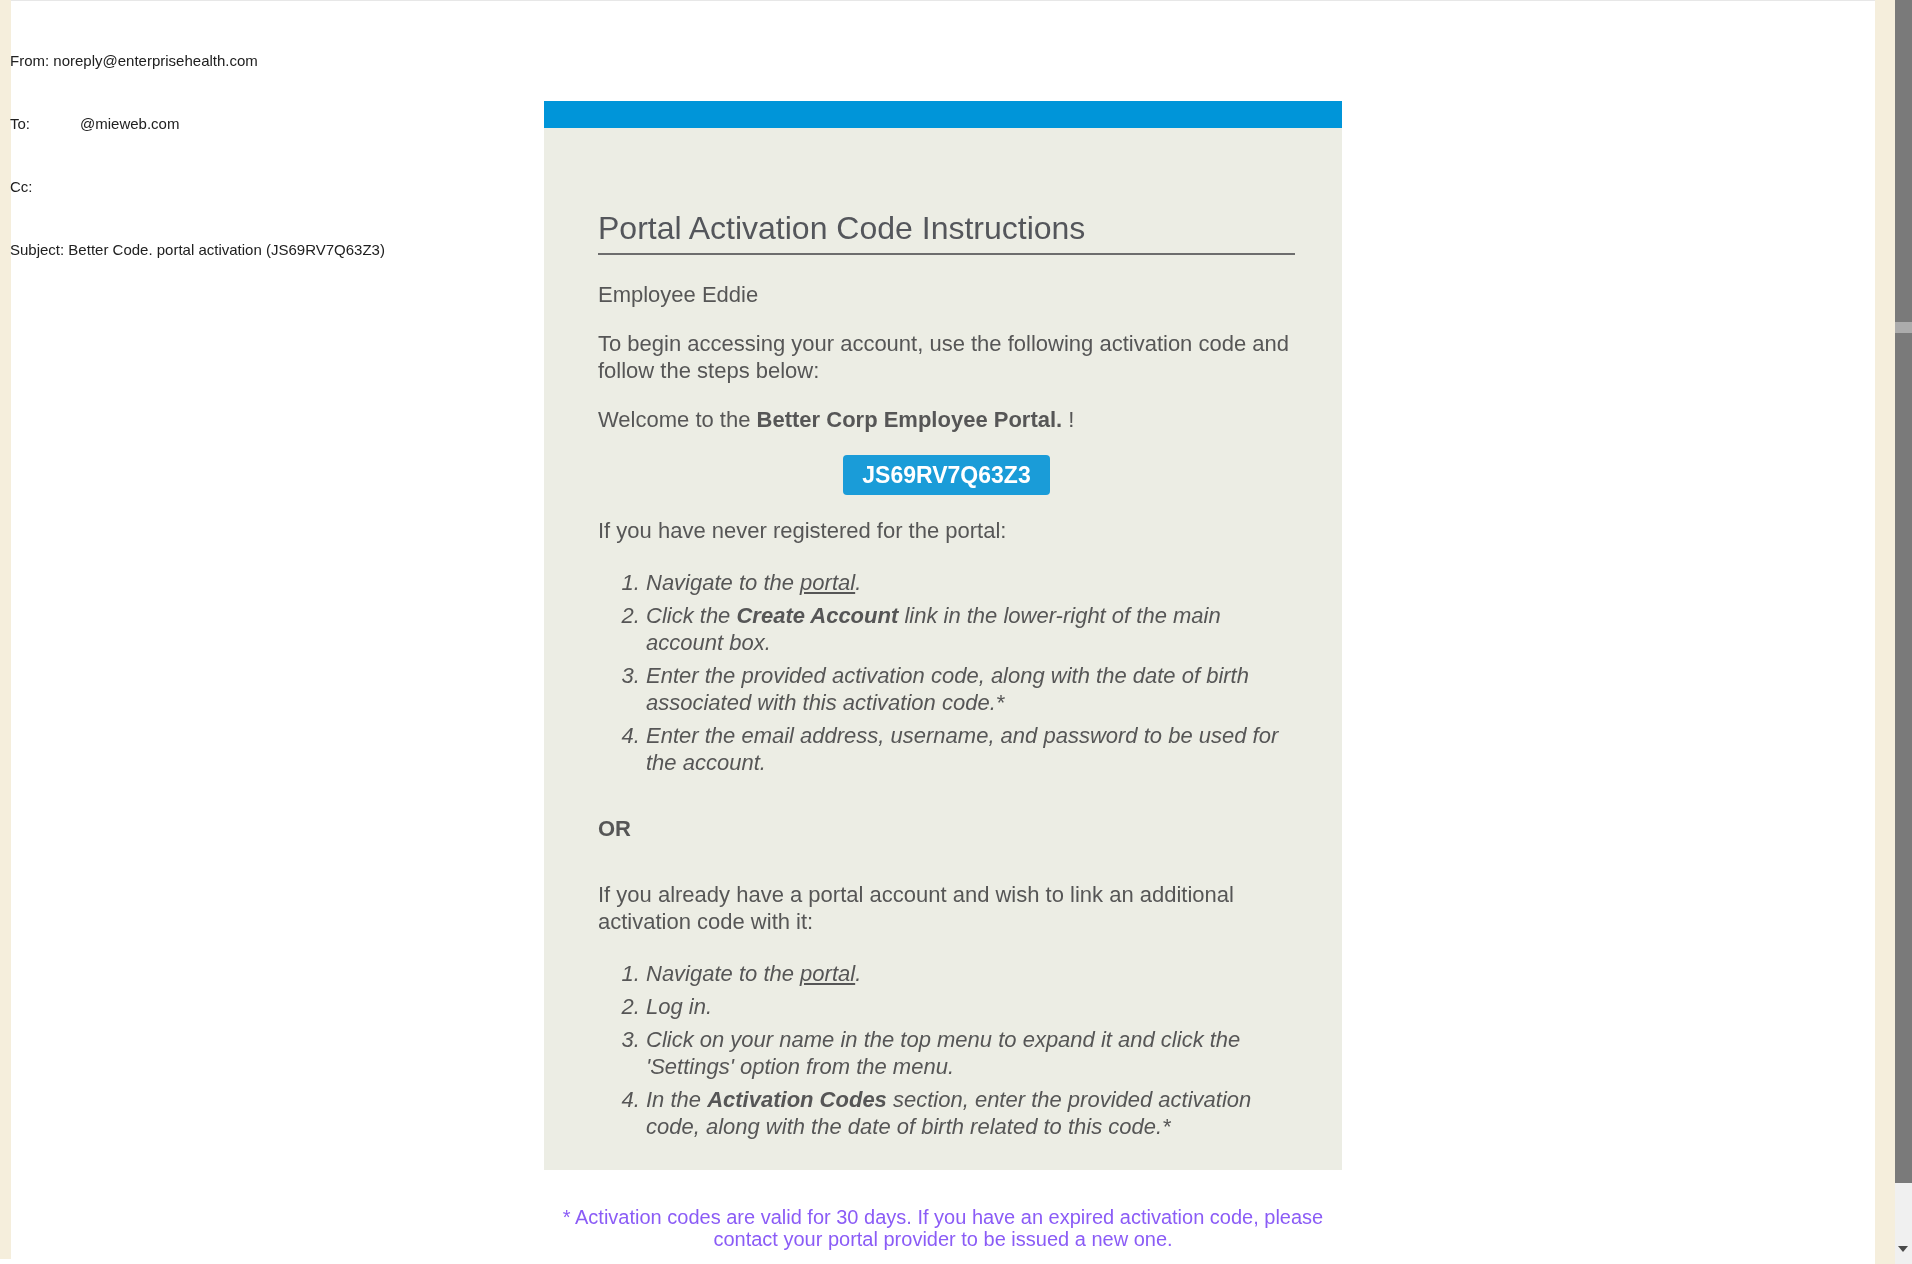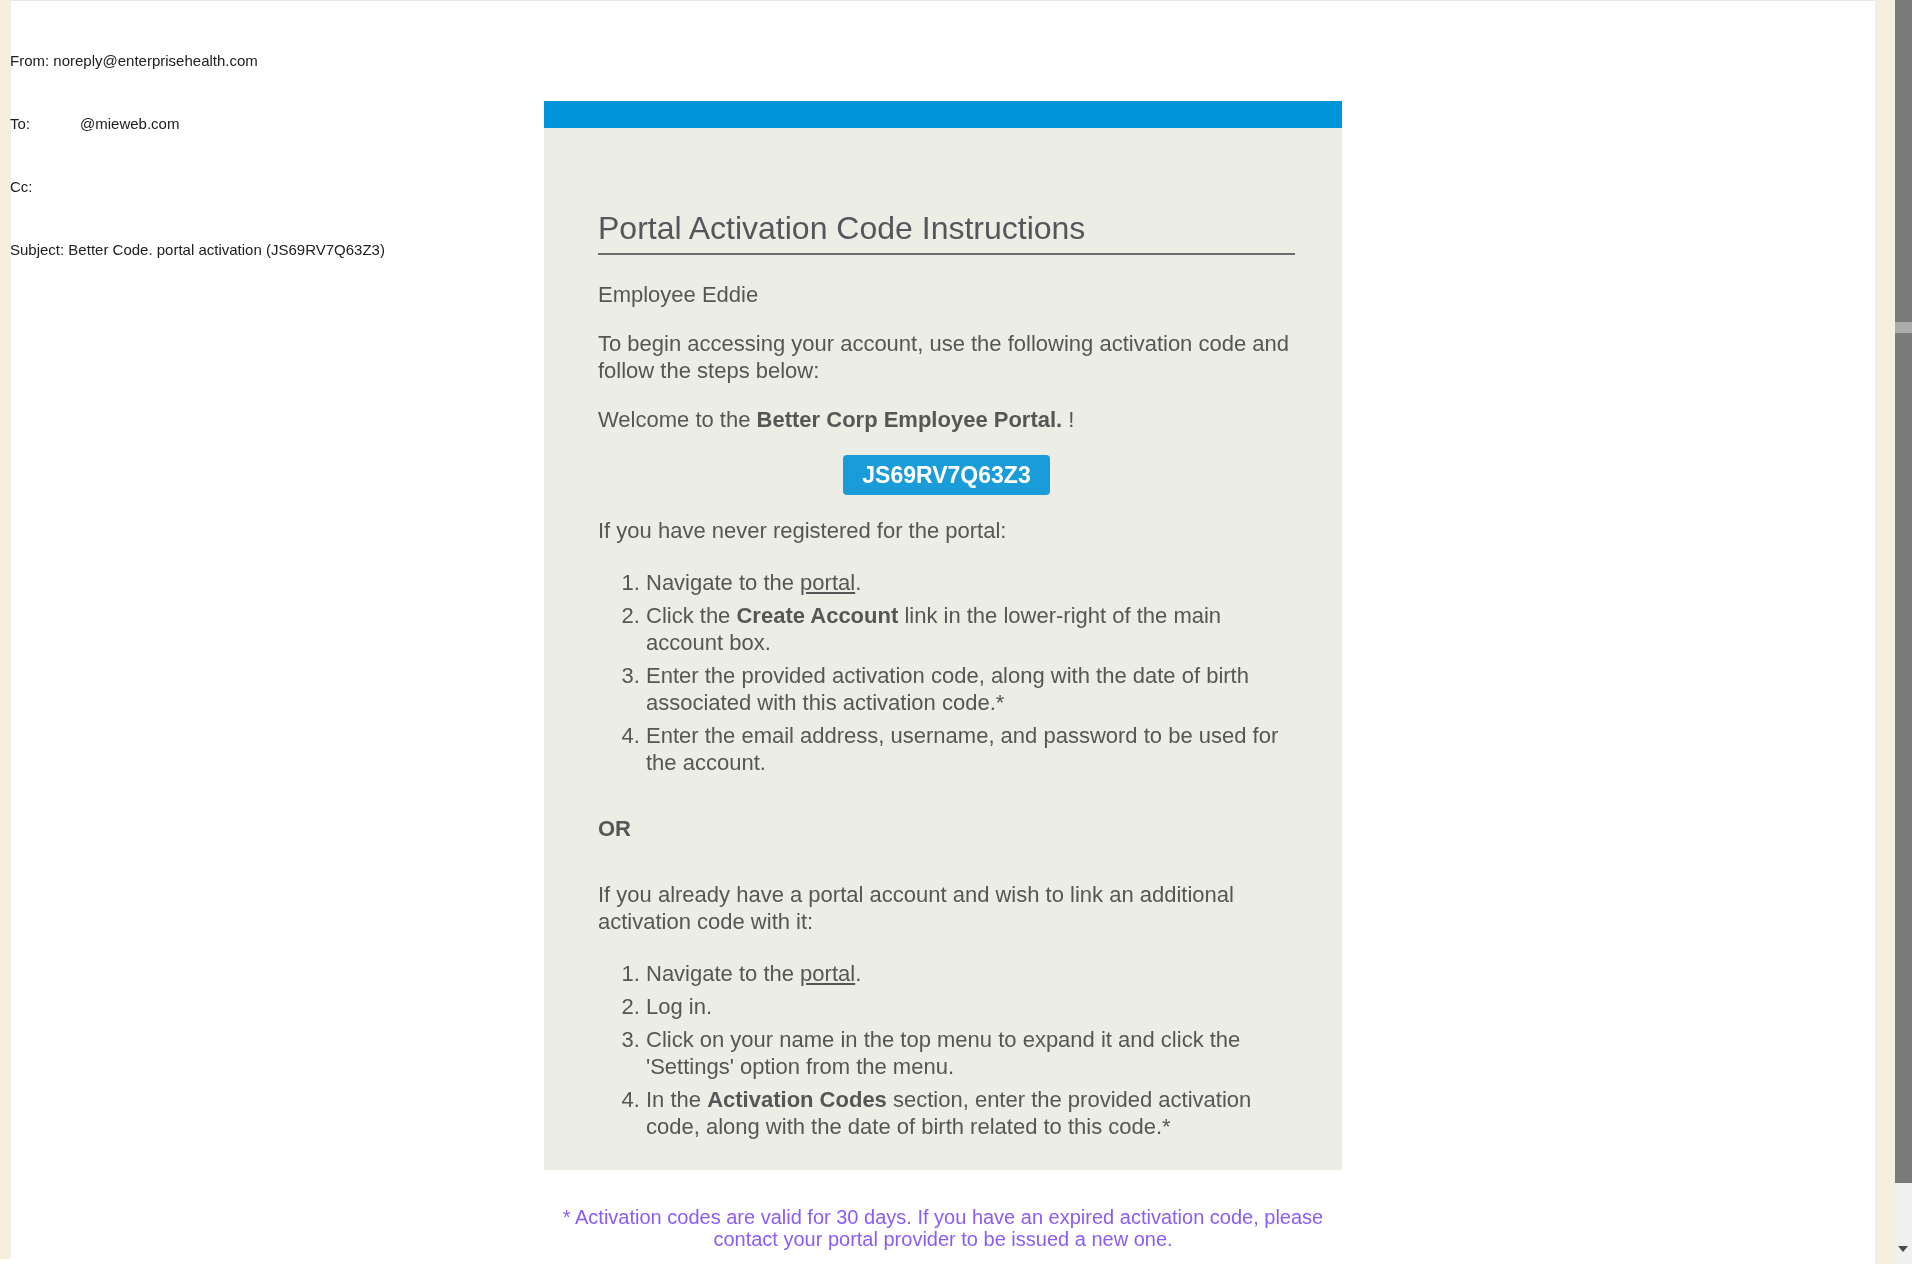--- a/index.html
+++ b/index.html
@@ -72,21 +72,21 @@
   p { margin: 22px 0; }
   .bold-inline { font-weight: bold; }
   .chip-row { text-align: center; margin: 19px 0 12px 0; }
   .code-chip {
     display: inline-block;
     background: #1a9cd8; color: #ffffff;
     font-size: 23px; font-weight: bold; line-height: 26px;
     padding: 7px 19px;
     border-radius: 4px;
   }
-  ol { margin: 25px 0 22px 0; padding-left: 48px; }
+  ol { margin: 25px 0 22px 0; padding-left: 48px; font-style: italic; }
   li { margin-bottom: 6px; }
   .portal-link { color: #565656; text-decoration: underline; cursor: pointer; }
   .or-divider { text-align: left; font-weight: bold; margin: 39px 0; }
 
   
   .footnote {
     position: absolute; left: 543px; top: 1206px; width: 800px;
     text-align: center;
     font-size: 20px; line-height: 22px; color: #8b5cf6;
   }

